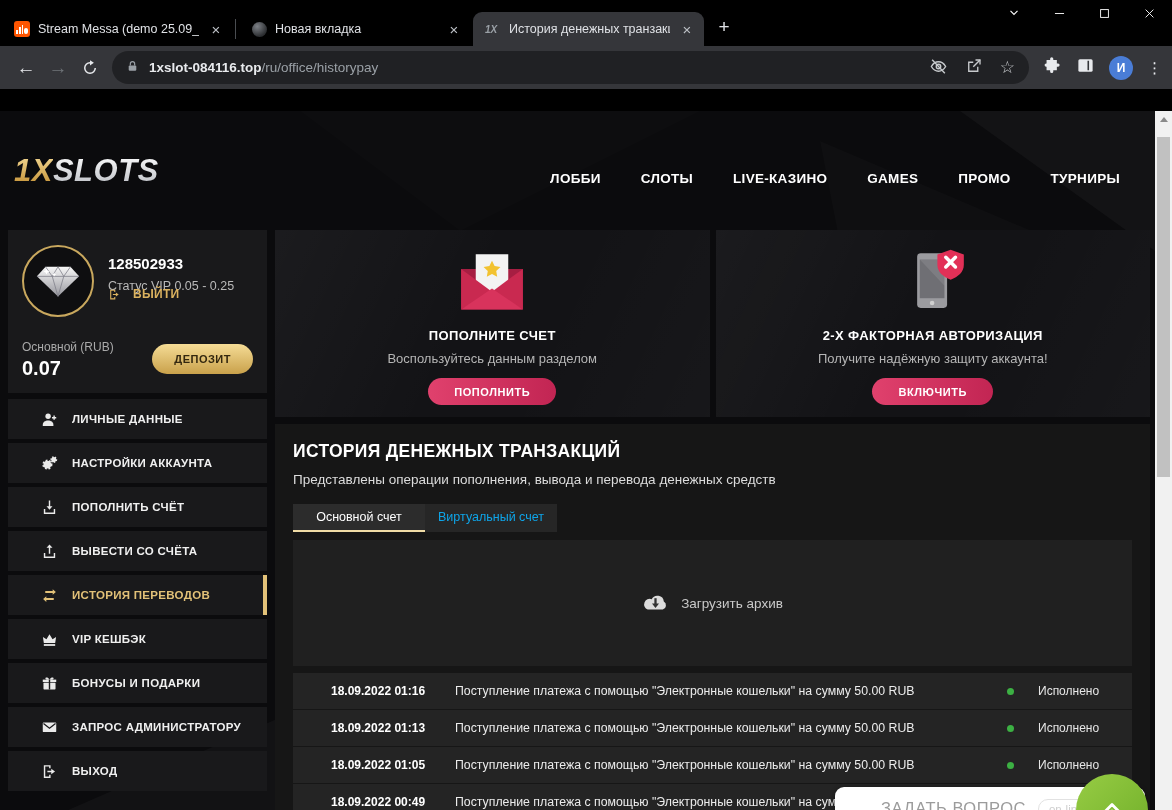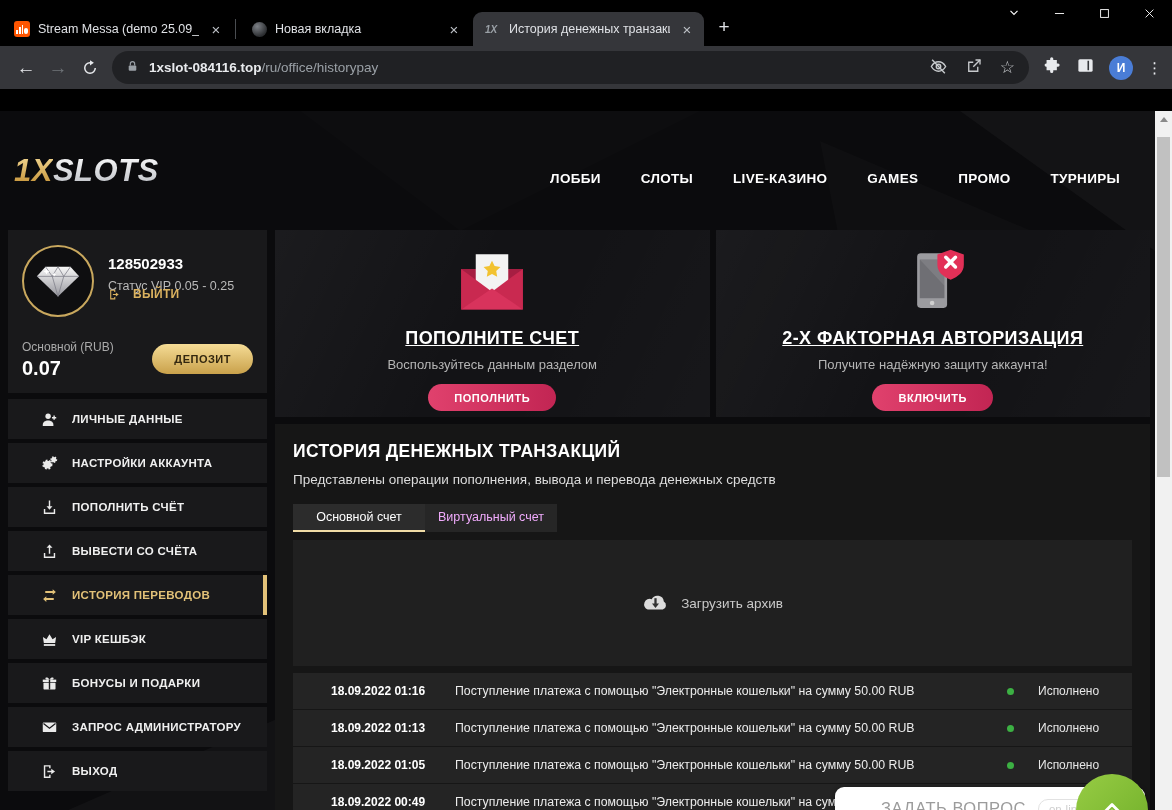--- a/index.html
+++ b/index.html
@@ -90,32 +90,32 @@
 
   
   .main { position:absolute; left:275px; top:119px; width:875px; z-index:2; }
   .promo-row { display:flex; gap:6px; height:187px; margin-bottom:7px; }
   .promo-card { flex:1; background:#131316; position:relative; overflow:hidden;
                 display:flex; flex-direction:column; align-items:center; }
   .promo-card::before { content:""; position:absolute; inset:0;
       background:linear-gradient(115deg, rgba(255,255,255,.035), transparent 45%),
                  linear-gradient(295deg, rgba(255,255,255,.02), transparent 40%); }
   .promo-icon { margin-top:12px; height:80px; display:flex; align-items:center; justify-content:center; z-index:1; }
-  .promo-title { margin-top:6px; font-size:18px; font-weight:bold; color:#fff; letter-spacing:.4px; z-index:1;text-decoration:underline; }
+  .promo-title { margin-top:6px; font-size:13px; font-weight:bold; color:#fff; letter-spacing:.4px; z-index:1; }
   .promo-sub { margin-top:8px; font-size:13px; color:#b5b5b5; z-index:1; }
   .promo-btn { margin-top:12px; height:27px; padding:0 26px; border-radius:14px; border:none; cursor:pointer;
                background:linear-gradient(90deg,#e0416d,#c22553); color:#fff; font-size:11px;
                font-weight:bold; letter-spacing:.6px; z-index:1; }
 
   .history-panel { position:relative; height:408px; background:#161616; padding:0 18px; overflow:hidden; }
   .h-title { padding-top:17px; font-size:17.5px; font-weight:bold; color:#fff; letter-spacing:.3px; }
   .h-sub { margin-top:10px; font-size:13.5px; color:#dcdcdc; }
   .acct-tabs { margin-top:17px; display:flex; }
   .acct-tab { width:132px; height:28px; display:flex; align-items:center; justify-content:center;
-              font-size:12.5px; color:#f0abfc; background:#262626; border-bottom:2px solid transparent; cursor:pointer; }
+              font-size:12.5px; color:#0ea5e9; background:#262626; border-bottom:2px solid transparent; cursor:pointer; }
   .acct-tab.active { background:#2c2c2c; color:#fff; border-bottom:2px solid #f0dca6; }
   .archive { margin-top:8px; height:126px; background:#202020; display:flex; align-items:center;
              justify-content:center; gap:12px; color:#c9c9c9; font-size:13.5px; cursor:pointer; }
   .rows { margin-top:7px; }
   .t-row { height:36px; margin-bottom:1px; background:#242424; display:flex; align-items:center; }
   .t-date { width:162px; padding-left:38px; font-size:12px; font-weight:bold; color:#fff; flex:0 0 162px; }
   .t-desc { flex:1; font-size:12.3px; color:#ececec; white-space:nowrap; overflow:hidden; }
   .t-status { width:125px; flex:0 0 125px; display:flex; align-items:center; gap:24px; font-size:12px; color:#e6e6e6; }
   .t-status .dot { width:7px; height:7px; border-radius:50%; background:#3cb043; }
   .t-status.blank { visibility:hidden; }

